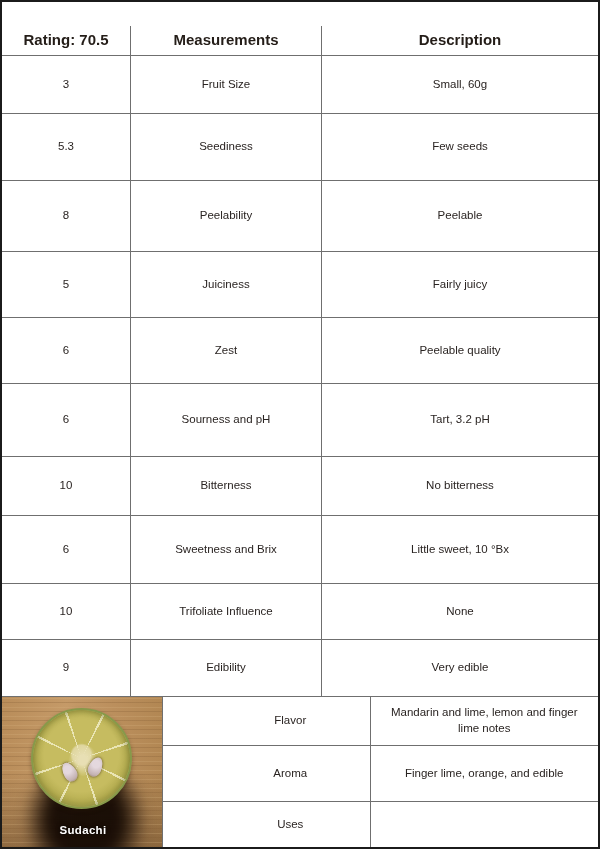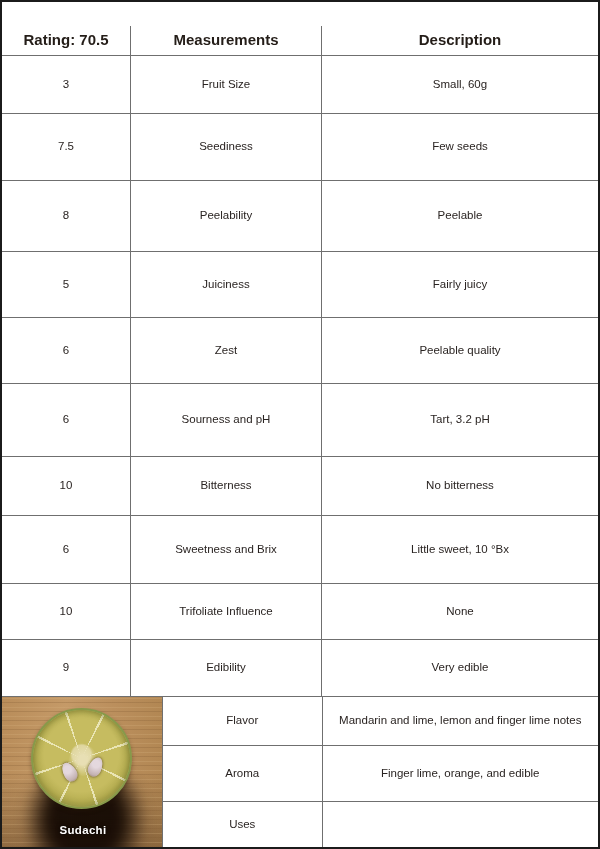--- a/index.html
+++ b/index.html
@@ -62,40 +62,40 @@
   .seed1{left:30px;top:52px;transform:rotate(-30deg);}
   .seed2{left:56px;top:47px;transform:rotate(24deg);}
   .caption{
     position:absolute;left:16px;right:14px;bottom:11px;text-align:center;
     color:#fff;font-weight:bold;font-size:11.5px;letter-spacing:.3px;
     text-shadow:0 0 4px rgba(0,0,0,.75);
   }
   .bottom-right{flex:1;display:flex;flex-direction:column;min-width:0;}
   .brow{display:flex;border-bottom:1.5px solid #6f6f6f;box-sizing:border-box;}
   .bh0{height:49px}.bh1{height:56px}.bh2{flex:1;border-bottom:none;gap:12px;}
-  .bc1{width:159.5px;border-right:1.5px solid #6f6f6f;}
+  .bc1{width:159.5px;border-right:1.5px solid #6f6f6f;margin-left:48px;}
 </style>
 </head>
 <body>
 
 <div class="page">
 
   <div class="row header hh">
     <div class="cell c1">Rating: 70.5</div>
     <div class="cell c2">Measurements</div>
     <div class="cell c3">Description</div>
   </div>
 
   <div class="row rh0">
     <div class="cell c1">3</div>
     <div class="cell c2">Fruit Size</div>
     <div class="cell c3">Small, 60g</div>
   </div>
   <div class="row rh1">
-    <div class="cell c1">7.5</div>
+    <div class="cell c1">5.3</div>
     <div class="cell c2">Seediness</div>
     <div class="cell c3">Few seeds</div>
   </div>
   <div class="row rh2">
     <div class="cell c1">8</div>
     <div class="cell c2">Peelability</div>
     <div class="cell c3">Peelable</div>
   </div>
   <div class="row rh3">
     <div class="cell c1">5</div>

